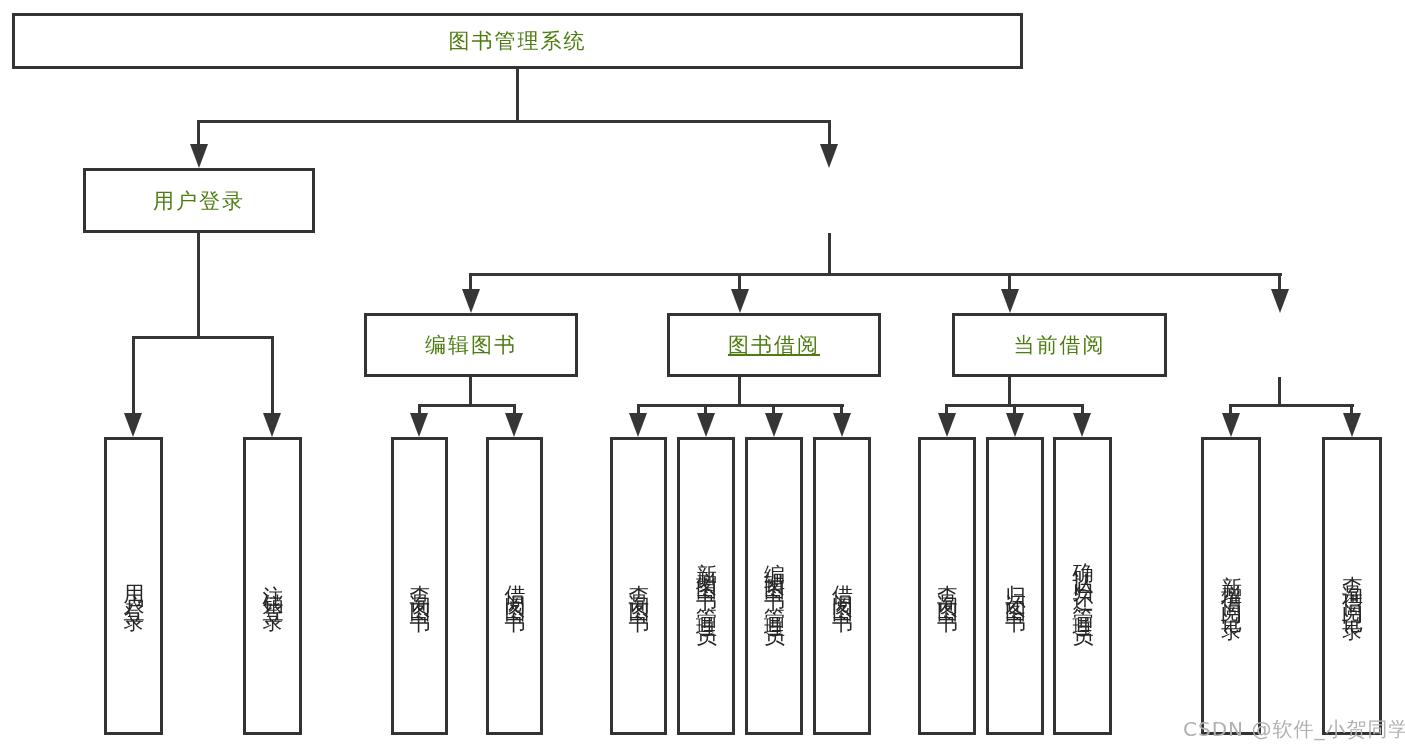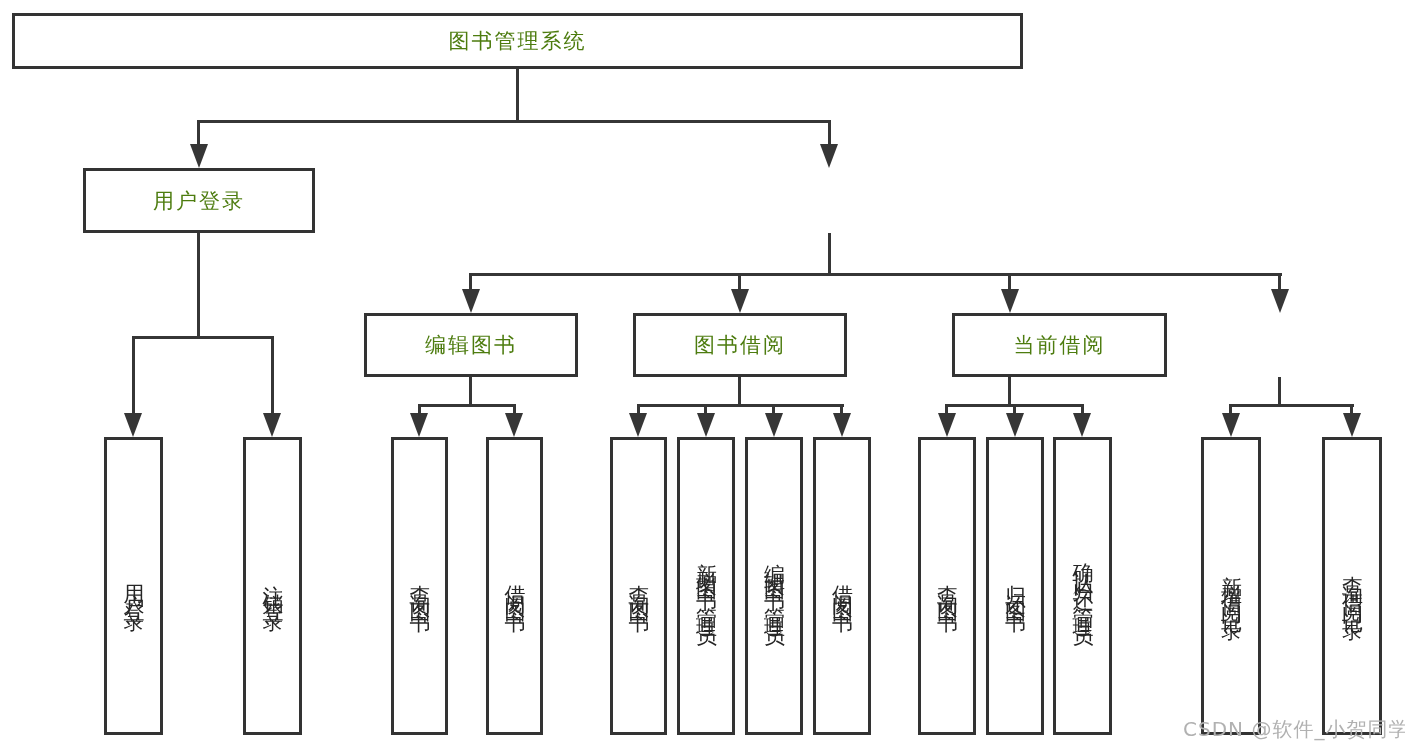--- a/index.html
+++ b/index.html
@@ -74,21 +74,21 @@
 </head>
 <body>
 
 <div id="canvas">
 
   <div class="node" style="left:12px; top:13px; width:1011px; height:56px;">图书管理系统</div>
 
   <div class="node" style="left:83px; top:168px; width:232px; height:65px;">用户登录</div>
 
   <div class="node" style="left:364px; top:313px; width:214px; height:64px;">编辑图书</div>
-  <div class="node" style="left:633px; top:313px; width:214px; height:64px;">图书借阅</div>
+  <div class="node" style="left:667px; top:313px; width:214px; height:64px;text-decoration:underline;">图书借阅</div>
   <div class="node" style="left:952px; top:313px; width:215px; height:64px;">当前借阅</div>
 
   <div class="leaf" style="left:104px; width:59px;">用户登录</div>
   <div class="leaf" style="left:243px; width:59px;">注销登录</div>
 
   <div class="leaf" style="left:391px; width:57px;">查询图书</div>
   <div class="leaf" style="left:486px; width:57px;">借阅图书</div>
 
   <div class="leaf" style="left:610px; width:57px;">查询图书</div>
   <div class="leaf" style="left:677px; width:58px;">新增图书（管理员）</div>

